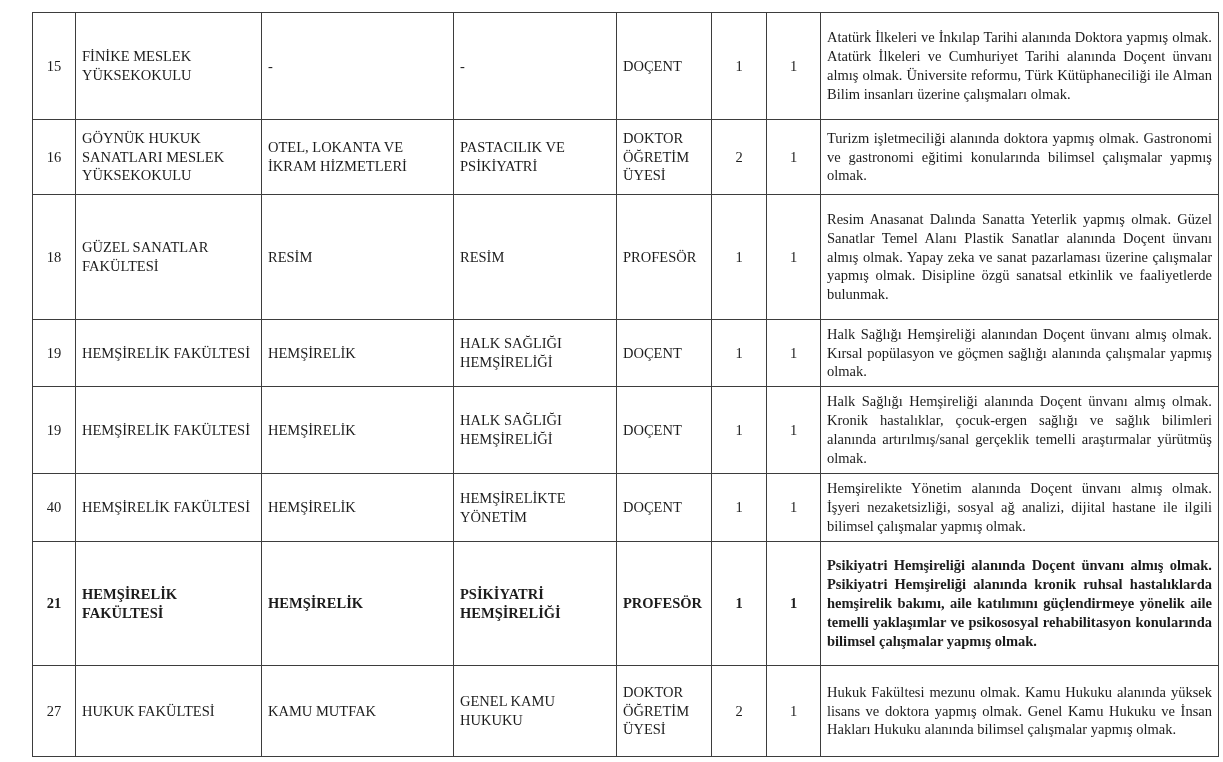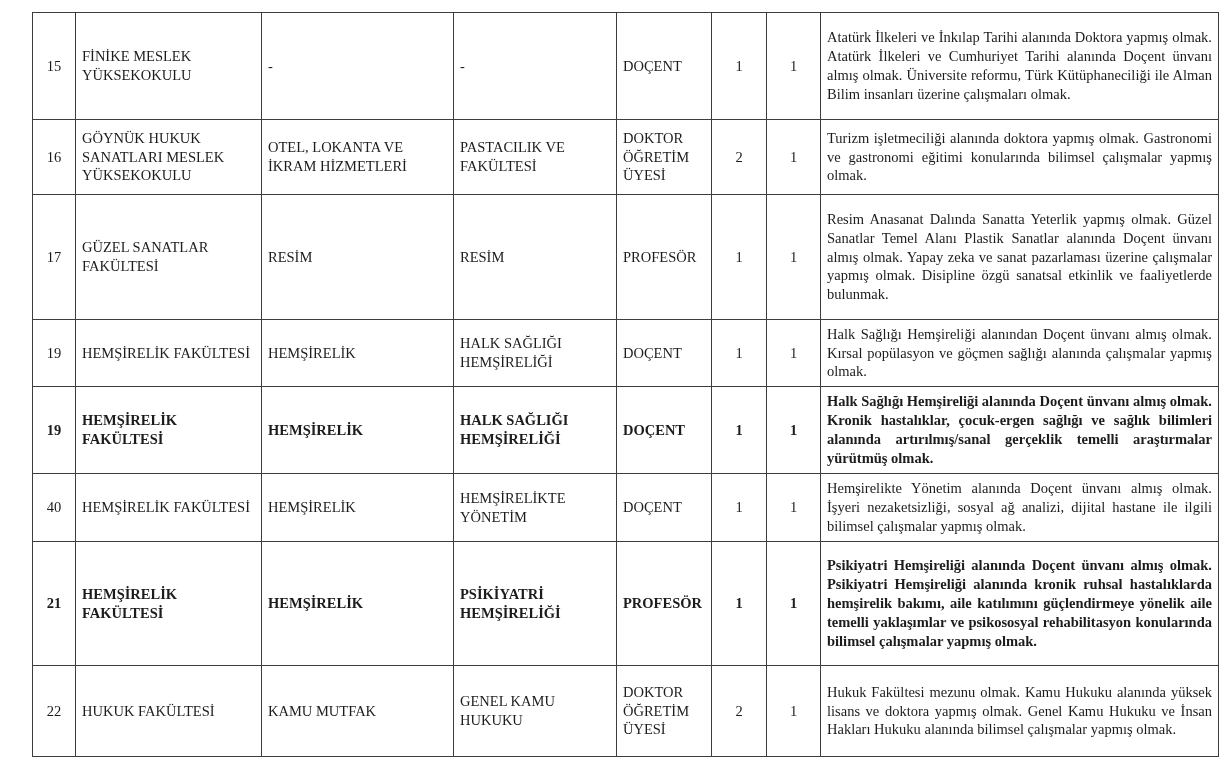--- a/index.html
+++ b/index.html
@@ -57,21 +57,21 @@
     text-align: justify;
     padding: 4px 7px;
     line-height: 1.32;
     margin-top: 25px;
   }
   
   tr:nth-child(1) td { height: 100px; }
   tr:nth-child(2) td { height: 68px; }
   tr:nth-child(3) td { height: 118px; }
   tr:nth-child(4) td { height: 60px; }
-  tr:nth-child(5) td { height: 80px; font-weight: bold; }
+  tr:nth-child(5) td { height: 80px; }
   tr:nth-child(6) td { height: 61px; }
   tr:nth-child(7) td { height: 117px; font-weight: bold; }
   tr:nth-child(8) td { height: 84px; }
 </style>
 </head>
 <body>
 
 <div class="page">
   <table class="positions">
     <colgroup>
@@ -92,28 +92,28 @@
           <td class="cell-program">-</td>
           <td class="cell-title">DOÇENT</td>
           <td class="cell-count_a">1</td>
           <td class="cell-count_b">1</td>
           <td class="cell-description">Atatürk İlkeleri ve İnkılap Tarihi alanında Doktora yapmış olmak. Atatürk İlkeleri ve Cumhuriyet Tarihi alanında Doçent ünvanı almış olmak. Üniversite reformu, Türk Kütüphaneciliği ile Alman Bilim insanları üzerine çalışmaları olmak.</td>
         </tr>
         <tr>
           <td class="cell-no">16</td>
           <td class="cell-unit">GÖYNÜK HUKUK SANATLARI MESLEK YÜKSEKOKULU</td>
           <td class="cell-department">OTEL, LOKANTA VE İKRAM HİZMETLERİ</td>
-          <td class="cell-program">PASTACILIK VE FAKÜLTESİ</td>
+          <td class="cell-program">PASTACILIK VE PSİKİYATRİ</td>
           <td class="cell-title">DOKTOR ÖĞRETİM ÜYESİ</td>
           <td class="cell-count_a">2</td>
           <td class="cell-count_b">1</td>
           <td class="cell-description">Turizm işletmeciliği alanında doktora yapmış olmak. Gastronomi ve gastronomi eğitimi konularında bilimsel çalışmalar yapmış olmak.</td>
         </tr>
         <tr>
-          <td class="cell-no">17</td>
+          <td class="cell-no">18</td>
           <td class="cell-unit">GÜZEL SANATLAR FAKÜLTESİ</td>
           <td class="cell-department">RESİM</td>
           <td class="cell-program">RESİM</td>
           <td class="cell-title">PROFESÖR</td>
           <td class="cell-count_a">1</td>
           <td class="cell-count_b">1</td>
           <td class="cell-description">Resim Anasanat Dalında Sanatta Yeterlik yapmış olmak. Güzel Sanatlar Temel Alanı Plastik Sanatlar alanında Doçent ünvanı almış olmak. Yapay zeka ve sanat pazarlaması üzerine çalışmalar yapmış olmak. Disipline özgü sanatsal etkinlik ve faaliyetlerde bulunmak.</td>
         </tr>
         <tr>
           <td class="cell-no">19</td>
@@ -149,21 +149,21 @@
           <td class="cell-no">21</td>
           <td class="cell-unit">HEMŞİRELİK FAKÜLTESİ</td>
           <td class="cell-department">HEMŞİRELİK</td>
           <td class="cell-program">PSİKİYATRİ HEMŞİRELİĞİ</td>
           <td class="cell-title">PROFESÖR</td>
           <td class="cell-count_a">1</td>
           <td class="cell-count_b">1</td>
           <td class="cell-description">Psikiyatri Hemşireliği alanında Doçent ünvanı almış olmak. Psikiyatri Hemşireliği alanında kronik ruhsal hastalıklarda hemşirelik bakımı, aile katılımını güçlendirmeye yönelik aile temelli yaklaşımlar ve psikososyal rehabilitasyon konularında bilimsel çalışmalar yapmış olmak.</td>
         </tr>
         <tr>
-          <td class="cell-no">22</td>
+          <td class="cell-no">27</td>
           <td class="cell-unit">HUKUK FAKÜLTESİ</td>
           <td class="cell-department">KAMU MUTFAK</td>
           <td class="cell-program">GENEL KAMU HUKUKU</td>
           <td class="cell-title">DOKTOR ÖĞRETİM ÜYESİ</td>
           <td class="cell-count_a">2</td>
           <td class="cell-count_b">1</td>
           <td class="cell-description">Hukuk Fakültesi mezunu olmak. Kamu Hukuku alanında yüksek lisans ve doktora yapmış olmak. Genel Kamu Hukuku ve İnsan Hakları Hukuku alanında bilimsel çalışmalar yapmış olmak.</td>
         </tr>
       </tbody>
   </table>

